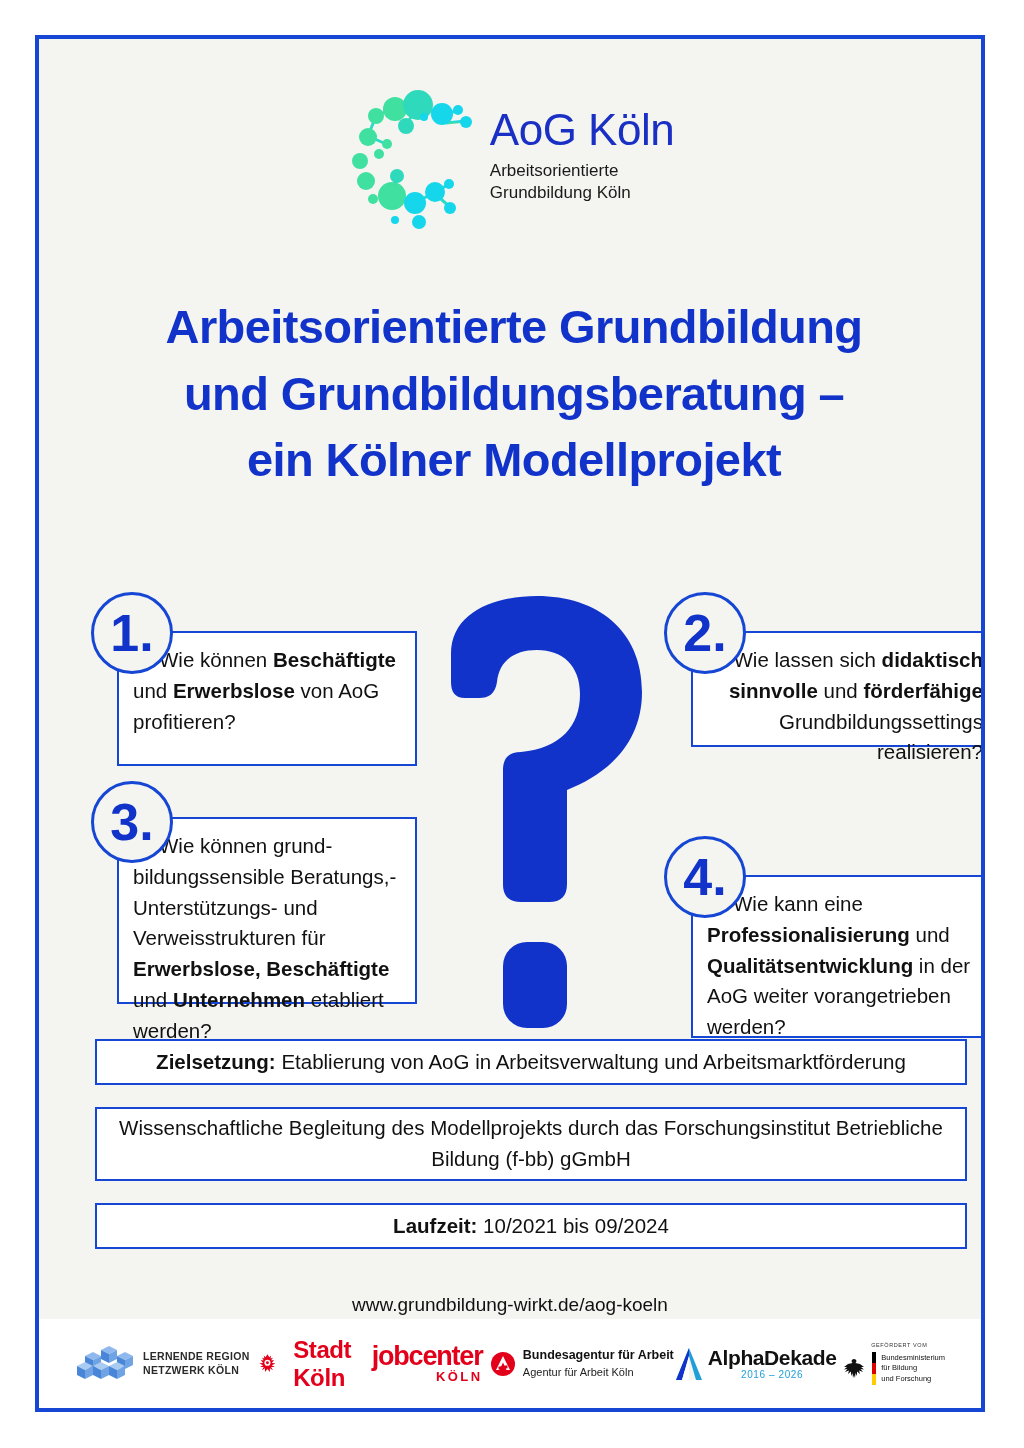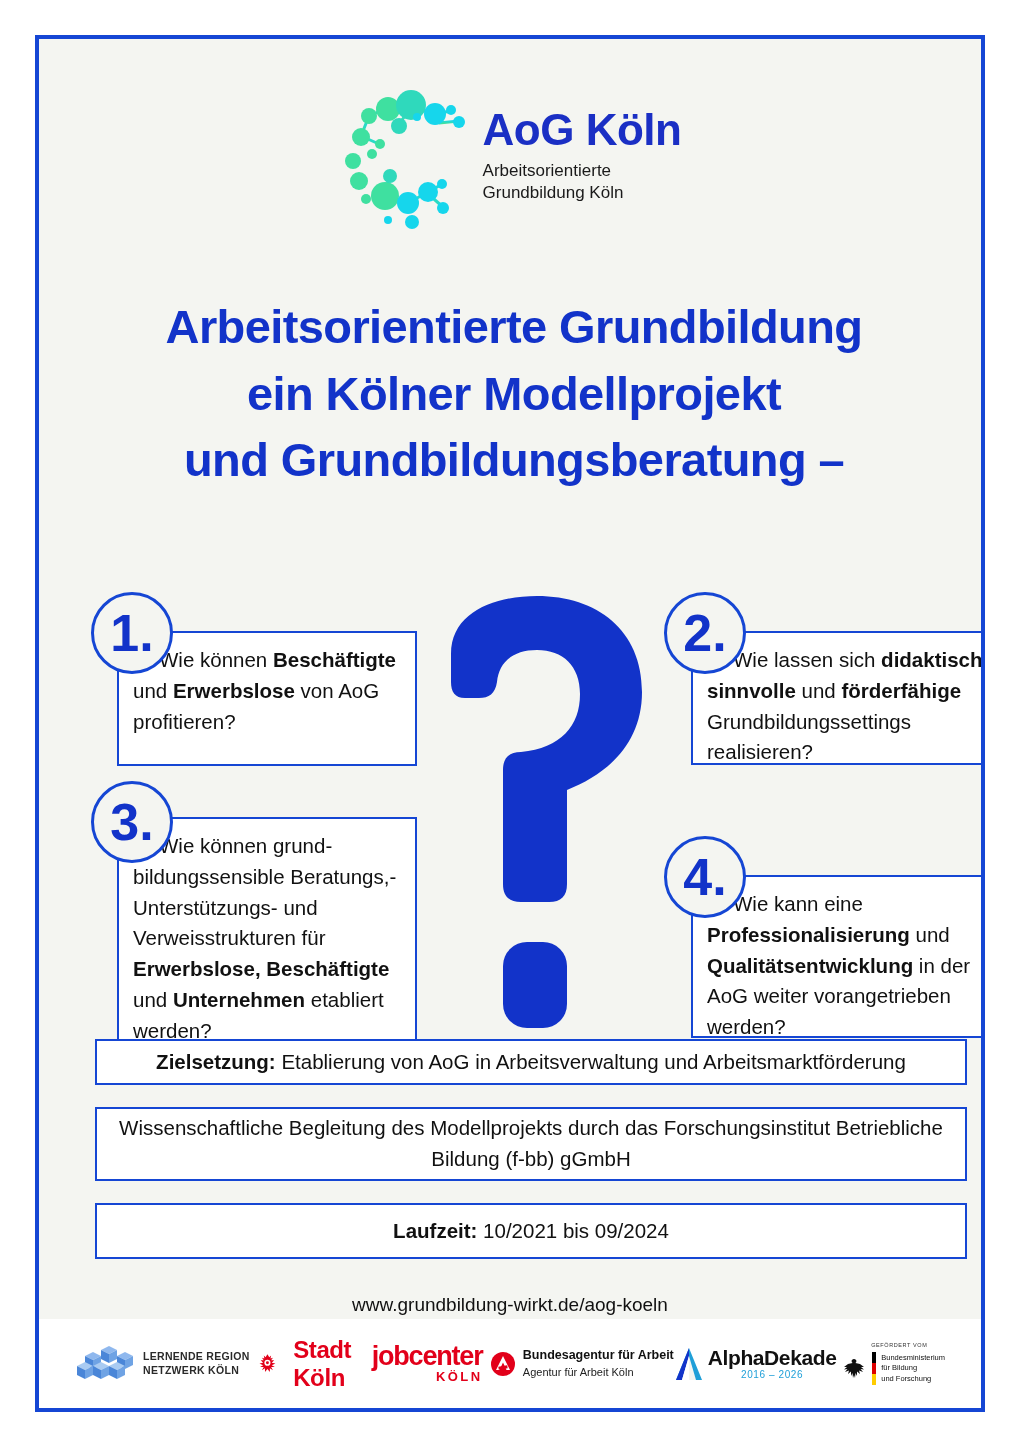--- a/index.html
+++ b/index.html
@@ -21,21 +21,21 @@
   
   .logo-wrap{
     position:absolute;left:0;top:42px;width:100%;
     display:flex;justify-content:center;align-items:center;
   }
   .logo-inner{display:flex;align-items:center;gap:4px;}
   .mol{width:140px;height:150px;display:block;}
   .logo-text{display:flex;flex-direction:column;justify-content:center;}
   .logo-title{
     font-family:"Liberation Sans", sans-serif;
-    font-weight:bold;font-size:44px;color:#1a2fc4;
+    font-weight:normal;font-size:44px;color:#1a2fc4;
     letter-spacing:-0.5px;line-height:1.02;
     margin-bottom:7px;
   }
   .logo-sub{
     font-size:17px;color:#1a1a1a;line-height:1.32;
     font-family:"Liberation Sans", sans-serif;
   }
   
   .headline{
     position:absolute;left:40px;top:255px;width:870px;
@@ -76,39 +76,39 @@
     font-size:20.5px;
     line-height:1.50;
     color:#111;
   }
   .qbox b{font-weight:bold;}
   .indent{display:inline-block;width:26px;}
   
   #q1num{left:52px;top:553px;}
   #q1box{left:78px;top:592px;width:300px;height:135px;}
   #q2num{left:625px;top:553px;}
-  #q2box{left:652px;top:592px;width:298px;height:134px;}
+  #q2box{left:652px;top:592px;width:298px;height:116px;text-align:right;}
   #q3num{left:52px;top:742px;}
-  #q3box{left:78px;top:778px;width:300px;height:224px;}
+  #q3box{left:78px;top:778px;width:300px;height:187px;}
   #q4num{left:625px;top:797px;}
   #q4box{left:652px;top:836px;width:298px;height:163px;}
   
   .infobox{
     position:absolute;
     border:2.5px solid #1546d4;
     background:#ffffff;
     box-sizing:border-box;
     display:flex;align-items:center;justify-content:center;
     text-align:center;
     font-size:20.5px;line-height:1.5;color:#111;
     padding:6px 16px;
   }
   #info1{left:56px;top:1000px;width:872px;height:46px;}
   #info2{left:56px;top:1068px;width:872px;height:74px;}
-  #info3{left:56px;top:1164px;width:872px;height:56px;}
+  #info3{left:56px;top:1164px;width:872px;height:46px;}
   .url{
     position:absolute;left:0;top:1255px;width:100%;
     text-align:center;font-size:19px;color:#111;font-weight:500;
   }
   
   .footer{
     position:absolute;left:0;bottom:0;width:100%;height:89px;
     background:#ffffff;
     display:flex;align-items:center;
     box-sizing:border-box;
@@ -204,22 +204,22 @@
         <div class="logo-sub">
           <div>Arbeitsorientierte</div>
           <div>Grundbildung Köln</div>
         </div>
       </div>
     </div>
   </div>
 
   <div class="headline">
     <div>Arbeitsorientierte Grundbildung</div>
+    <div>und Grundbildungsberatung –</div>
     <div>ein Kölner Modellprojekt</div>
-    <div>und Grundbildungsberatung –</div>
   </div>
 
   <svg class="qmark" viewBox="0 0 230 440">
     <path fill="#1233c9" d="M14 60 C14 18 58 2 100 2 C160 2 205 36 205 98 C205 150 170 180 130 196 L130 290 C130 302 124 308 112 308 L84 308 C72 308 66 302 66 290 L66 176 C66 164 72 158 84 158 C124 154 143 132 143 100 C143 72 126 56 100 56 C76 56 62 68 60 88 C58 100 52 104 42 104 L28 104 C18 104 14 98 14 88 Z"></path>
     <rect x="66" y="348" width="64" height="86" rx="24" fill="#1233c9"></rect>
   </svg>
 
   <div class="qnum" id="q1num">1.</div>
   <div class="qbox" id="q1box">
     <span class="indent"></span><span>Wie können </span><b>Beschäftigte</b><span> und </span><b>Erwerbslose</b><span> von AoG profitieren?</span>

